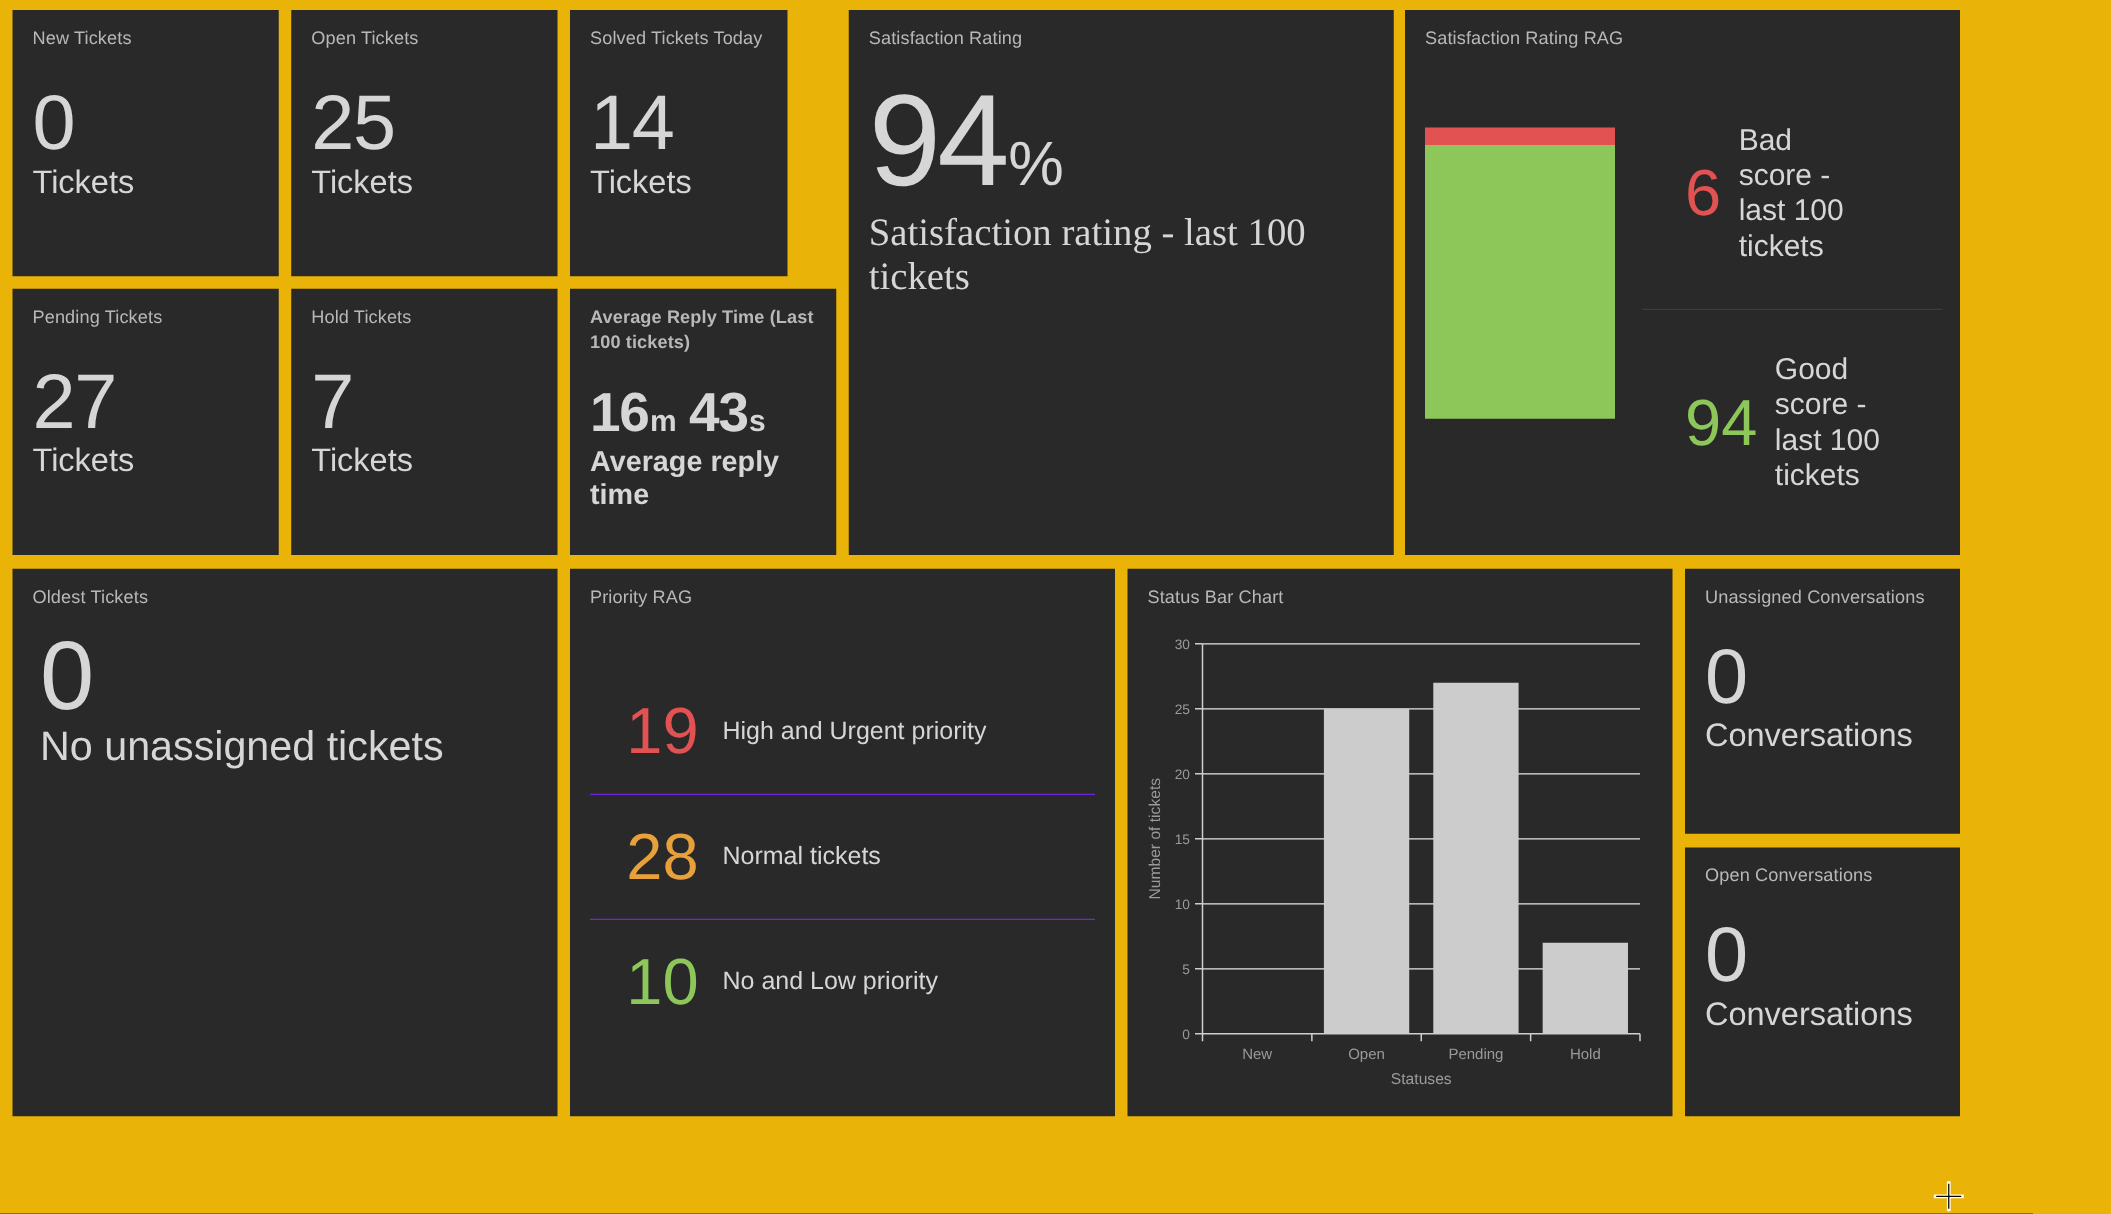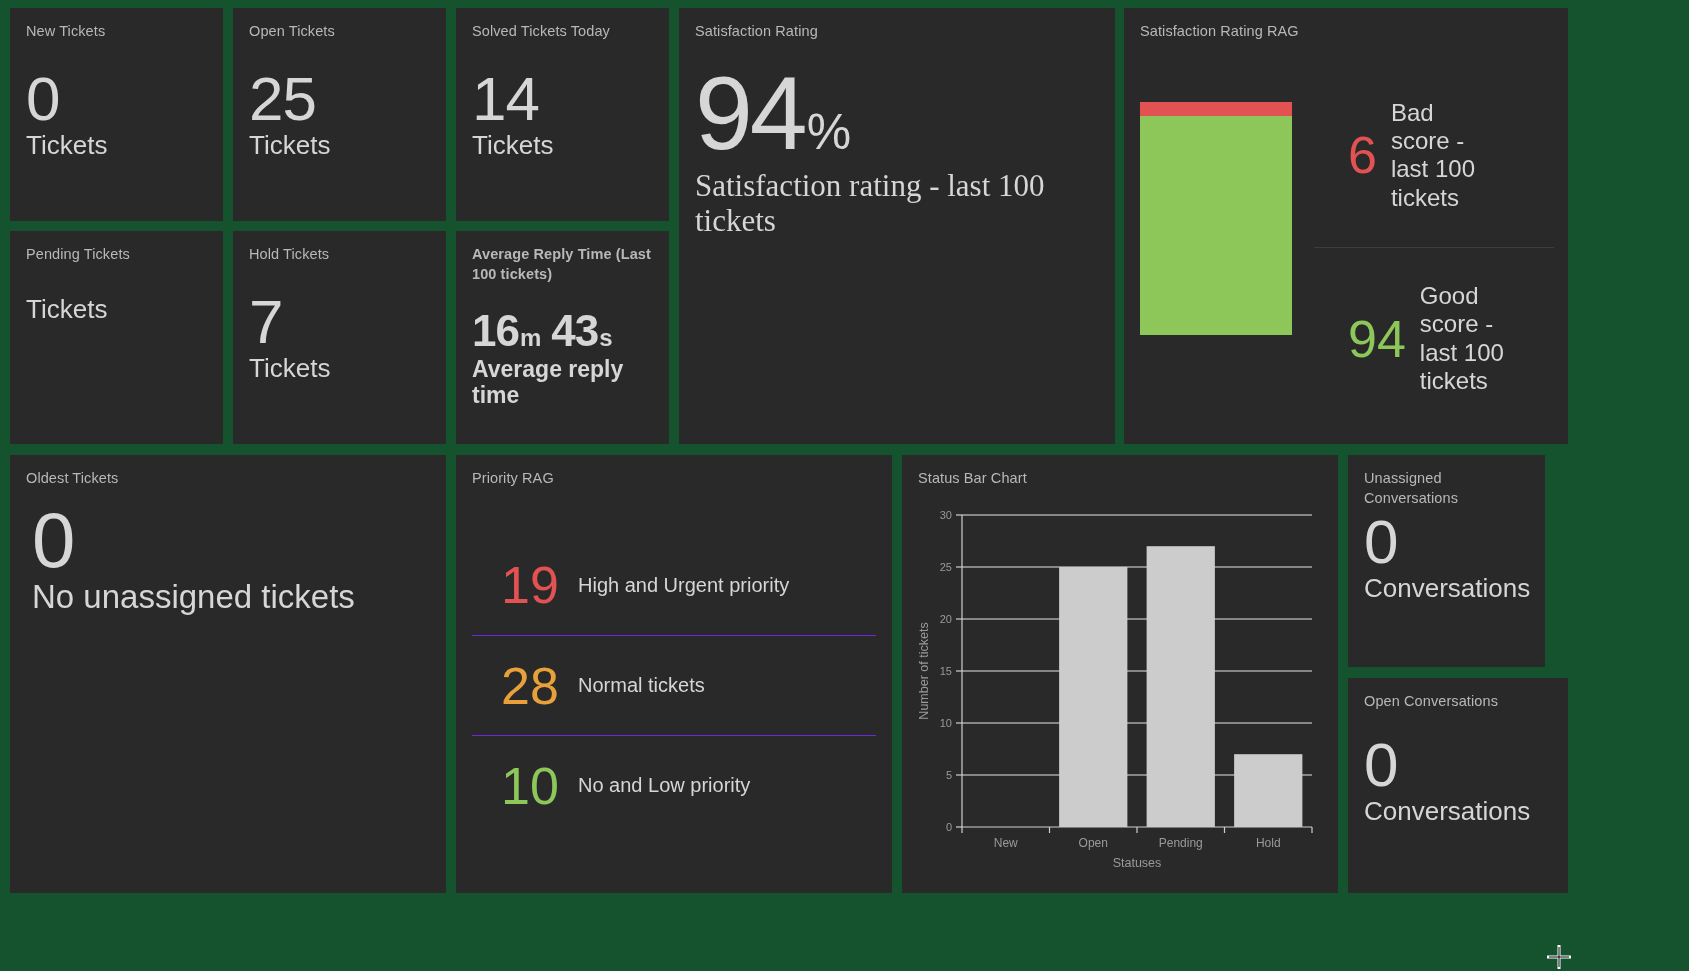--- a/index.html
+++ b/index.html
@@ -9,21 +9,21 @@
     height: 971px;
     background: #0e0e0e;
     font-family: "Liberation Sans", sans-serif;
     overflow: hidden;
   }
 
   #dashboard {
     position: relative;
     width: 1689px;
     height: 971px;
-    background: #14532d;
+    background: #eab308;
   }
 
   .panel {
     position: absolute;
     background: #292929;
     overflow: hidden;
   }
 
   .panel-title {
     position: absolute;
@@ -176,21 +176,21 @@
   </div>
 
   <div class="panel" style="left:233px; top:8px; width:213px; height:213px;">
     <div class="panel-title">Open Tickets</div>
     <div class="stat-body" style="top:62px;">
       <div class="stat-number">25</div>
       <div class="stat-label">Tickets</div>
     </div>
   </div>
 
-  <div class="panel" style="left:456px; top:8px; width:213px; height:213px;">
+  <div class="panel" style="left:456px; top:8px; width:174px; height:213px;">
     <div class="panel-title">Solved Tickets Today</div>
     <div class="stat-body" style="top:62px;">
       <div class="stat-number">14</div>
       <div class="stat-label">Tickets</div>
     </div>
   </div>
 
   <div class="panel" style="left:679px; top:8px; width:436px; height:436px;">
     <div class="panel-title">Satisfaction Rating</div>
     <div style="position:absolute; left:16px; top:58px; right:16px;">
@@ -220,20 +220,21 @@
           <span class="rag-value good">94</span>
           <span class="rag-text">Good score - last 100 tickets</span>
         </div>
       </div>
     </div>
   </div>
 
   <div class="panel" style="left:10px; top:231px; width:213px; height:213px;">
     <div class="panel-title">Pending Tickets</div>
     <div class="stat-body" style="top:62px;">
+      <div class="stat-number">27</div>
       <div class="stat-label">Tickets</div>
     </div>
   </div>
 
   <div class="panel" style="left:233px; top:231px; width:213px; height:213px;">
     <div class="panel-title">Hold Tickets</div>
     <div class="stat-body" style="top:62px;">
       <div class="stat-number">7</div>
       <div class="stat-label">Tickets</div>
     </div>
@@ -315,21 +316,21 @@
           <rect x="320.125" y="253.2" width="68.25" height="72.80000000000001" class="bar-rect"></rect>
           <line x1="310.5" y1="326" x2="310.5" y2="332" class="axisline"></line>
           <text x="354.25" y="346" text-anchor="middle" class="axis-cat-text">Hold</text>
           <line x1="398" y1="326" x2="398" y2="332" class="axisline"></line>
           <text x="223" y="366" text-anchor="middle" class="axis-title">Statuses</text>
           <text x="14" y="170" text-anchor="middle" transform="rotate(-90 14 170)" class="axis-title">Number of tickets</text>
         </svg>
     </div>
   </div>
 
-  <div class="panel" style="left:1348px; top:455px; width:197px; height:212px;">
+  <div class="panel" style="left:1348px; top:455px; width:220px; height:212px;">
     <div class="panel-title">Unassigned Conversations</div>
     <div class="stat-body" style="top:58px;">
       <div class="stat-number">0</div>
       <div class="stat-label">Conversations</div>
     </div>
   </div>
 
   <div class="panel" style="left:1348px; top:678px; width:220px; height:215px;">
     <div class="panel-title">Open Conversations</div>
     <div class="stat-body" style="top:58px;">

